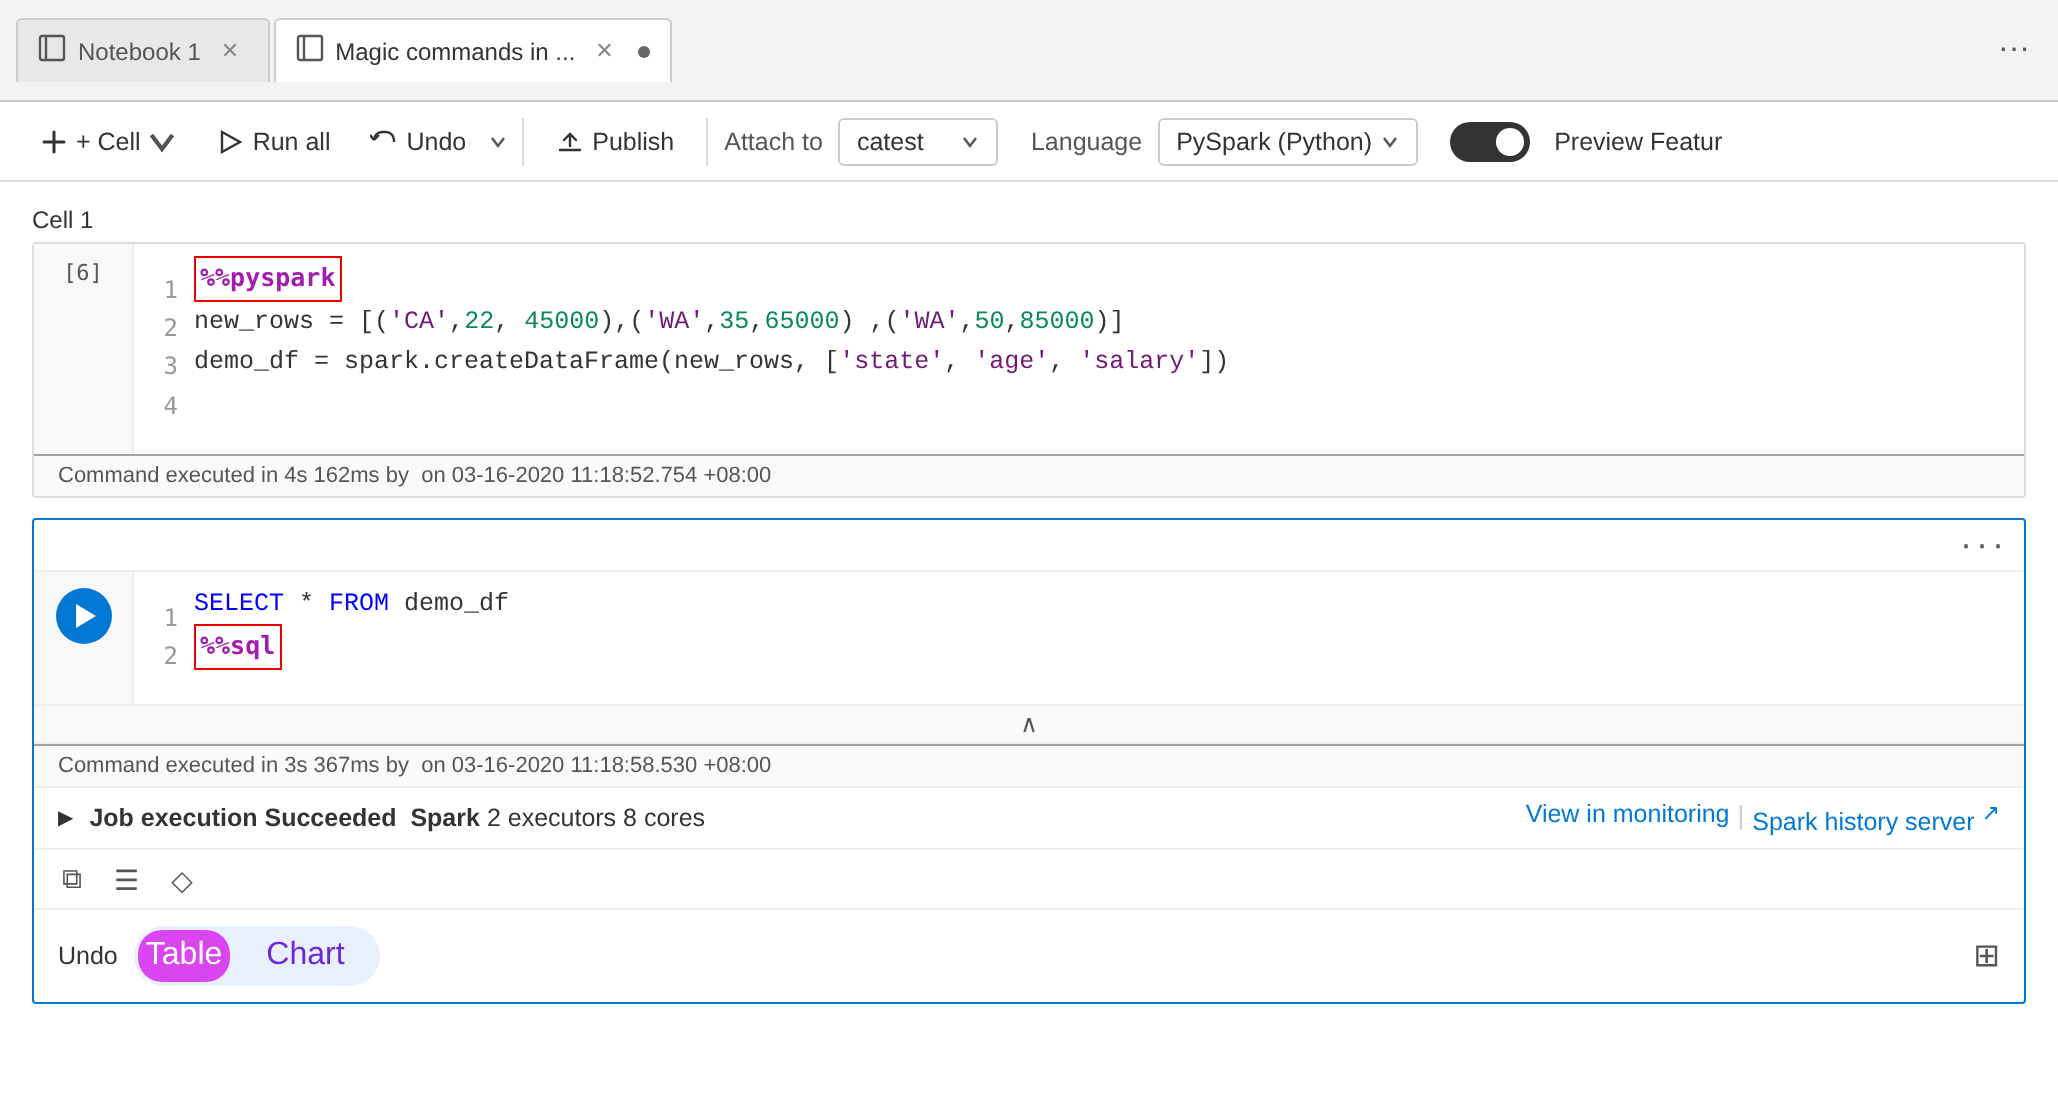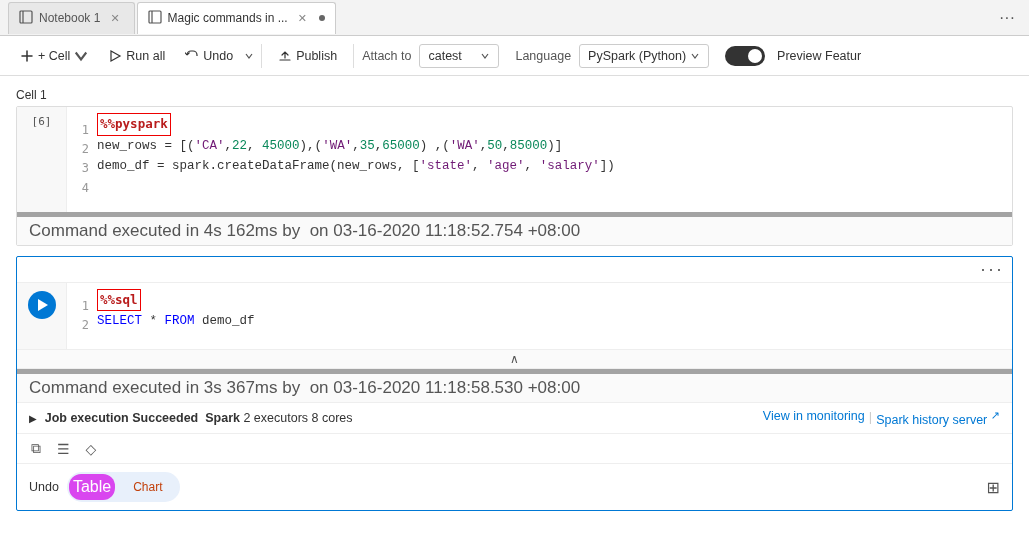--- a/index.html
+++ b/index.html
@@ -4,21 +4,21 @@
   <style>
     * { box-sizing: border-box; margin: 0; padding: 0; }
     body { font-family: 'Segoe UI', Arial, sans-serif; font-size: 13px; background: #f3f3f3; color: #333; width: 1029px; height: 550px; overflow: hidden; }
 
     
     .tab-bar {
       display: flex;
       align-items: center;
       background: #f3f3f3;
       border-bottom: 1px solid #ccc;
-      height: 36px;
+      height: 51px;
       padding: 0 8px;
       gap: 2px;
     }
     .tab {
       display: flex;
       align-items: center;
       gap: 6px;
       padding: 0 10px;
       height: 32px;
       background: #fff;
@@ -133,34 +133,34 @@
       border-radius: 2px;
       margin-bottom: 8px;
       background: #fff;
     }
     .cell-container.active-cell {
       border: 1.5px solid #0078d4;
     }
     .magic-cmd {
       border: 1.5px solid #e00;
       padding: 0 2px;
-      color: #b91c1c;
+      color: #a21caf;
       font-weight: bold;
       font-family: monospace;
       display: inline-block;
     }
     .c-string { color: #701a75; }
     .c-number { color: #09885a; }
     .c-keyword { color: #0000ff; }
     .c-default { color: #333; }
 
     .cell-status-bar {
-      border-top: 5px solid #a3a3a3;
+      border-top: 1px solid #a3a3a3;
       padding: 4px 12px;
-      font-size: 17px;
+      font-size: 11px;
       color: #555;
       background: #fafafa;
     }
     .run-btn {
       width: 28px;
       height: 28px;
       background: #0078d4;
       border-radius: 50%;
       display: flex;
       align-items: center;
@@ -241,23 +241,23 @@
       padding: 4px 4px;
       font-size: 16px;
       cursor: pointer;
       color: #fff;
       background: #d946ef;
       border: none;
       border-radius: 12px;
     }
     .view-option-chart {
       padding: 4px 16px;
-      font-size: 12px;
-      cursor: pointer;
-      color: #c2410c;
+      font-size: 16px;
+      cursor: pointer;
+      color: #6d28d9;
       background: transparent;
       border: none;
       border-radius: 12px;
     }
     .export-icon { margin-left: auto; font-size: 16px; color: #555; cursor: pointer; }
 
     .cell-with-gutter {
       display: flex;
     }
     .gutter-line-nums {
@@ -406,22 +406,22 @@
           <button class="run-btn">
             <div class="run-btn-triangle"></div>
           </button>
         </div>
         <div style="display:flex;flex:1;padding:6px 10px;font-family:Consolas,'Courier New',monospace;font-size:12.5px;line-height:1.65;">
           <div class="gutter-line-nums">
             <div>1</div>
             <div>2</div>
           </div>
           <div style="flex:1;">
+            <div><span class="c-keyword">SELECT</span><span class="c-default"> * </span><span class="c-keyword">FROM</span><span class="c-default"> demo_df</span></div>
             <div><span class="magic-cmd">%%sql</span></div>
-            <div><span class="c-keyword">SELECT</span><span class="c-default"> * </span><span class="c-keyword">FROM</span><span class="c-default"> demo_df</span></div>
           </div>
         </div>
       </div>
 
       <div class="collapse-row">
         <span class="collapse-chevron">∧</span>
       </div>
 
       <div class="cell-status-bar">
         <span>Command executed in 3s 367ms by</span>&nbsp;&nbsp;<span>on 03-16-2020 11:18:58.530 +08:00</span>

